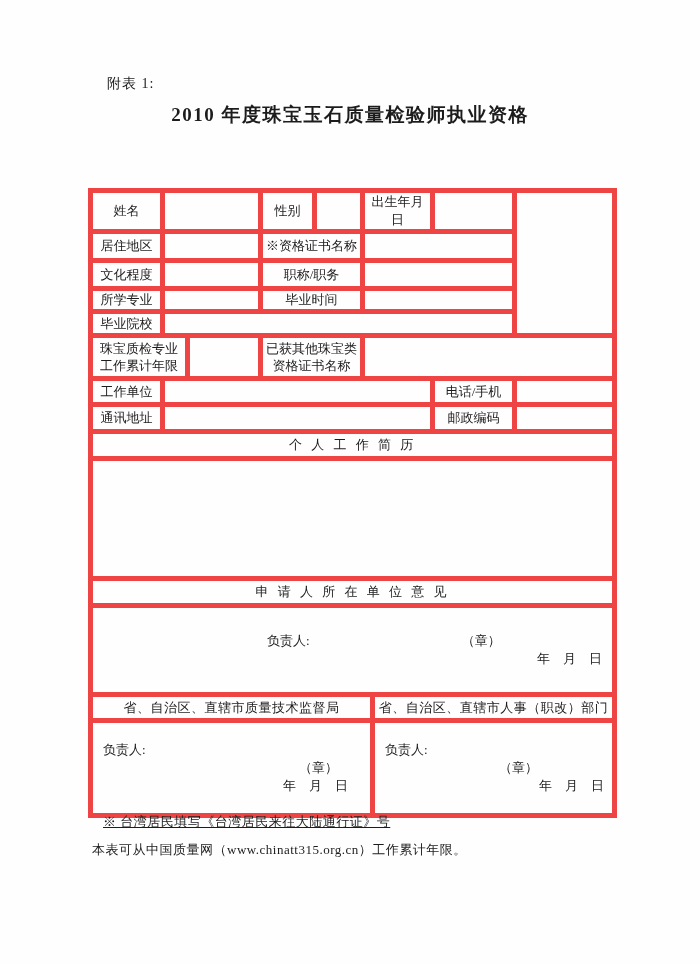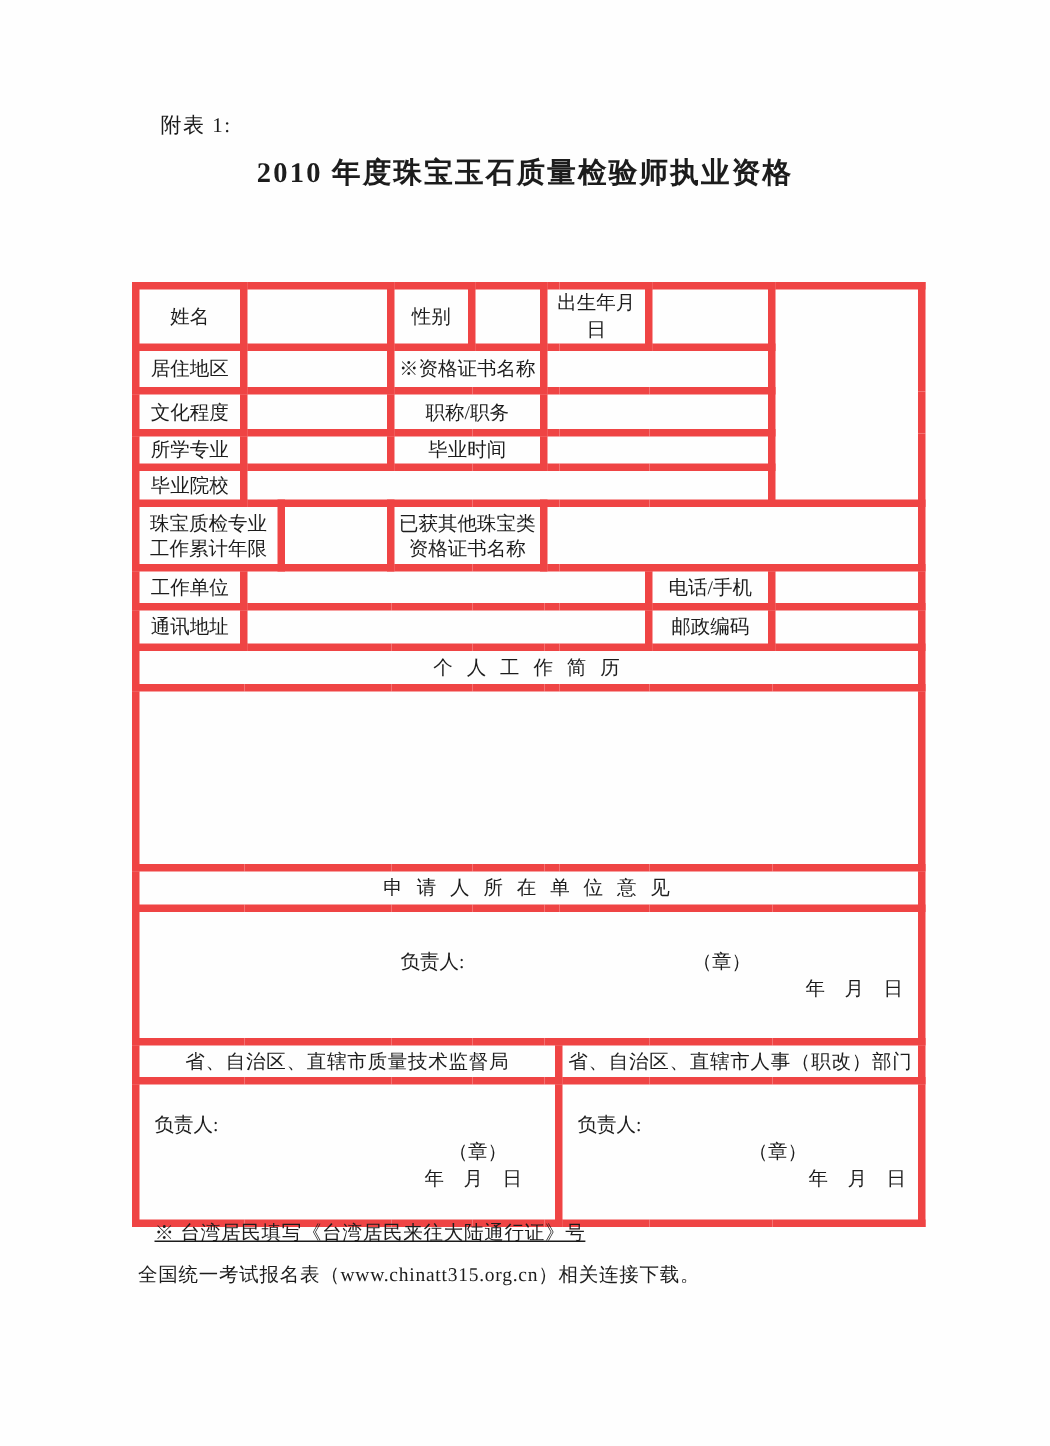--- a/index.html
+++ b/index.html
@@ -188,15 +188,15 @@
       <td class="dept-body" colspan="3">
         <div class="resp-line">负责人:</div>
         <div class="seal-line-r">（章）</div>
         <div class="date-line-r">年　月　日</div>
       </td>
     </tr>
   </tbody>
     </table>
 
   <div class="footnote1">※ 台湾居民填写《台湾居民来往大陆通行证》号</div>
-  <div class="footnote2">全国统一考试报名表（www.chinatt315.org.cn）相关连接下载。</div>
+  <div class="footnote2">本表可从中国质量网（www.chinatt315.org.cn）工作累计年限。</div>
 
 </div>
 
 </body></html>

